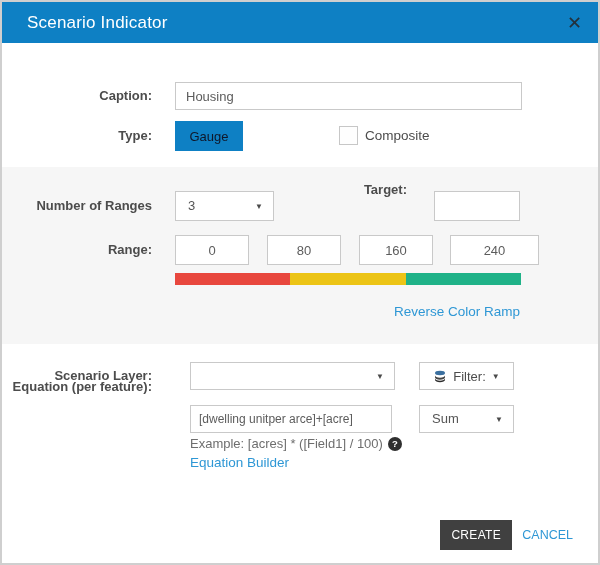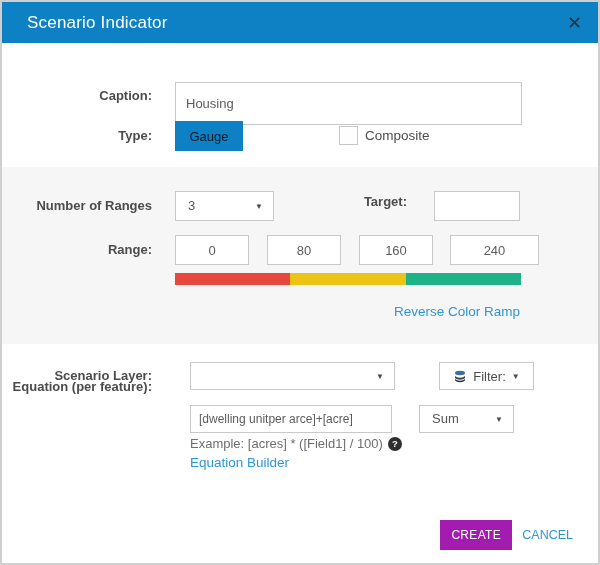--- a/index.html
+++ b/index.html
@@ -48,63 +48,63 @@
   .range-input { text-align:center; }
 
   .ramp { position:absolute; left:173px; top:271px; width:346px; height:12px; display:flex; }
   .ramp div { flex:1; height:100%; }
 
   .link { color:#2e97d5; font-size:13.5px; cursor:pointer; text-decoration:none; position:absolute; }
 
   
   .filter-btn { position:absolute; left:417px; top:360px; width:95px; height:28px; background:#fff;
                 border:1px solid #c9c9c9; display:flex; align-items:center; justify-content:center;
-                gap:6px; cursor:pointer; font-size:13px; color:#4c4c4c;margin-left:20px; }
+                gap:6px; cursor:pointer; font-size:13px; color:#4c4c4c; }
   .filter-btn .arrow { font-size:8px; color:#4a4a4a; }
 
   .example { position:absolute; left:188px; top:434px; font-size:13px; color:#6e6e6e;
              display:flex; align-items:center; gap:5px; }
   .help { width:14px; height:14px; border-radius:50%; background:#2f2f2f; color:#fff;
           font-size:9.5px; font-weight:700; display:inline-flex; align-items:center;
           justify-content:center; cursor:pointer; }
 
   .create-btn { position:absolute; top:518px; right:86px; height:30px; padding:0 11px;
-                background:#a21caf; color:#ffffff; border:none; font-size:12px;
+                background:#404040; color:#ffffff; border:none; font-size:12px;
                 font-family:"Liberation Sans",sans-serif; letter-spacing:.3px; cursor:pointer; }
   .cancel-link { position:absolute; top:518px; right:25px; height:30px; line-height:30px;
                  font-size:12.5px; }
 </style>
 </head>
 <body>
 
 <div class="dialog">
 
   <div class="header">
     <span class="title">Scenario Indicator</span>
     <span class="close">✕</span>
   </div>
 
   <div class="row-label" style="top:80px; height:28px; line-height:28px;">Caption:</div>
-  <input class="tbox" style="left: 173px; top: 80px; width: 347px; height: 43px;" value="Housing">
+  <input class="tbox" style="left: 173px; top: 80px; width: 347px; height: 28px;" value="Housing">
 
   <div class="row-label" style="top:119px; height:30px; line-height:30px;">Type:</div>
   <div class="seg">
     <div class="seg-btn active">Gauge</div>
   </div>
   <div class="checkbox"></div>
   <div class="checkbox-label">Composite</div>
 
   <div class="band"></div>
 
   <div class="row-label" style="top:189px; height:30px; line-height:30px;">Number of Ranges</div>
   <div class="select" style="left:173px; top:189px; width:99px;">
     <span class="val">3</span>
     <span class="arrow">▼</span>
   </div>
-  <div class="row-label" style="left:255px; top:185px; height:30px; line-height:30px;">Target:</div>
+  <div class="row-label" style="left:255px; top:173px; height:30px; line-height:30px;">Target:</div>
   <input class="tbox" style="left: 432px; top: 189px; width: 86px; height: 30px;" value="">
 
   <div class="row-label" style="top:233px; height:30px; line-height:30px;">Range:</div>
   <input class="tbox range-input" style="left: 173px; top: 233px; width: 74px; height: 30px;" value="0">
   <input class="tbox range-input" style="left: 265px; top: 233px; width: 74px; height: 30px;" value="80">
   <input class="tbox range-input" style="left: 357px; top: 233px; width: 74px; height: 30px;" value="160">
   <input class="tbox range-input" style="left: 448px; top: 233px; width: 89px; height: 30px;" value="240">
 
   <div class="ramp">
     <div style="background: rgb(232, 71, 62);"></div>

